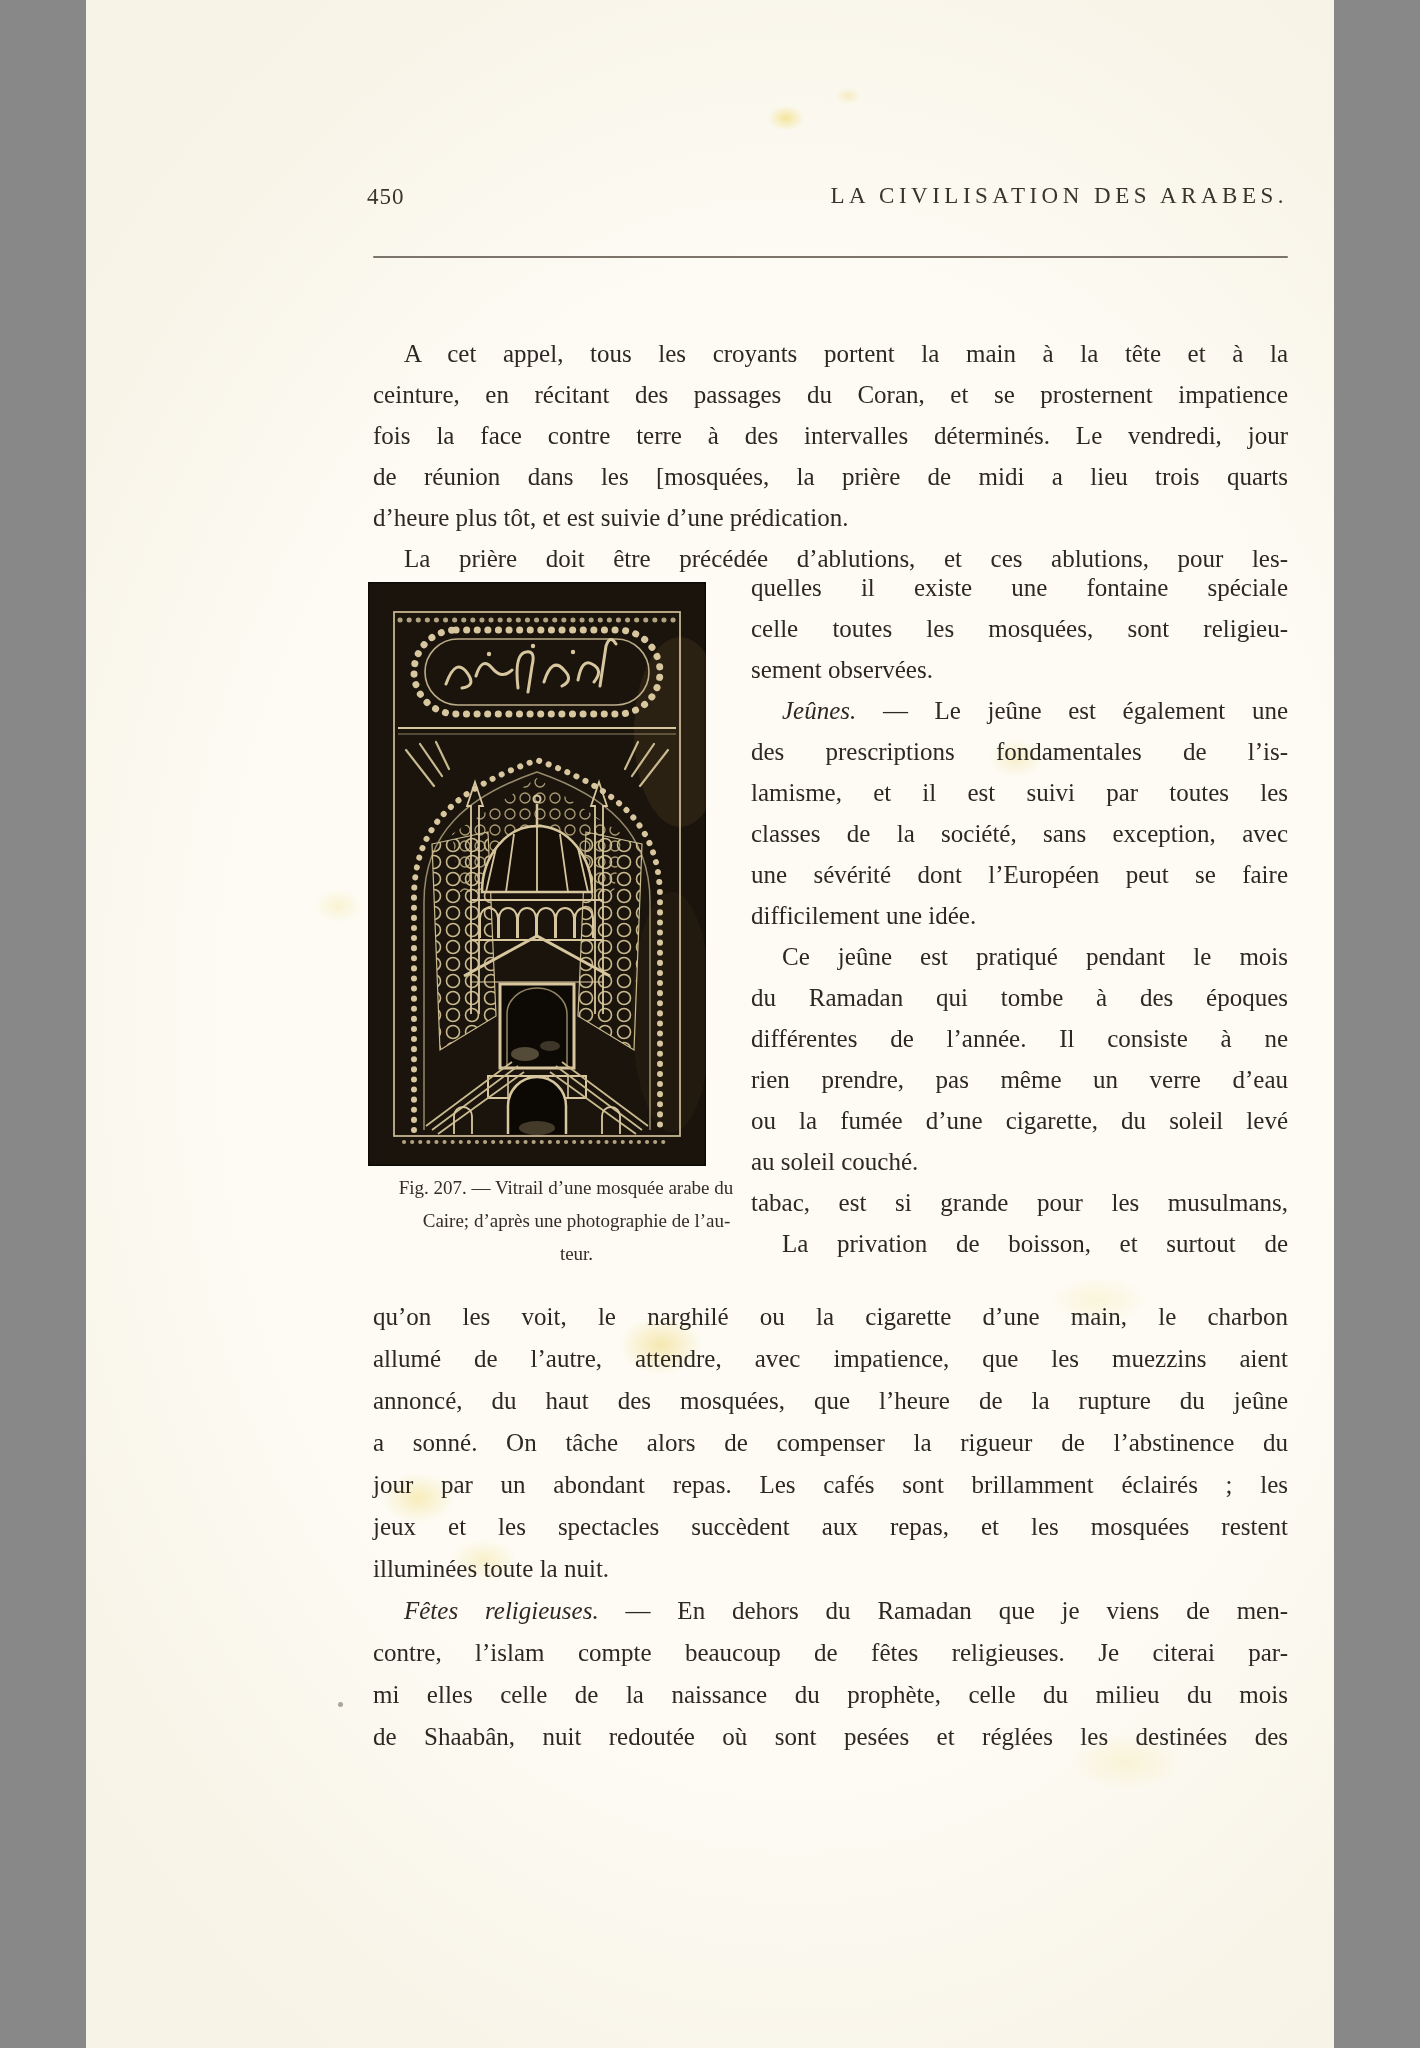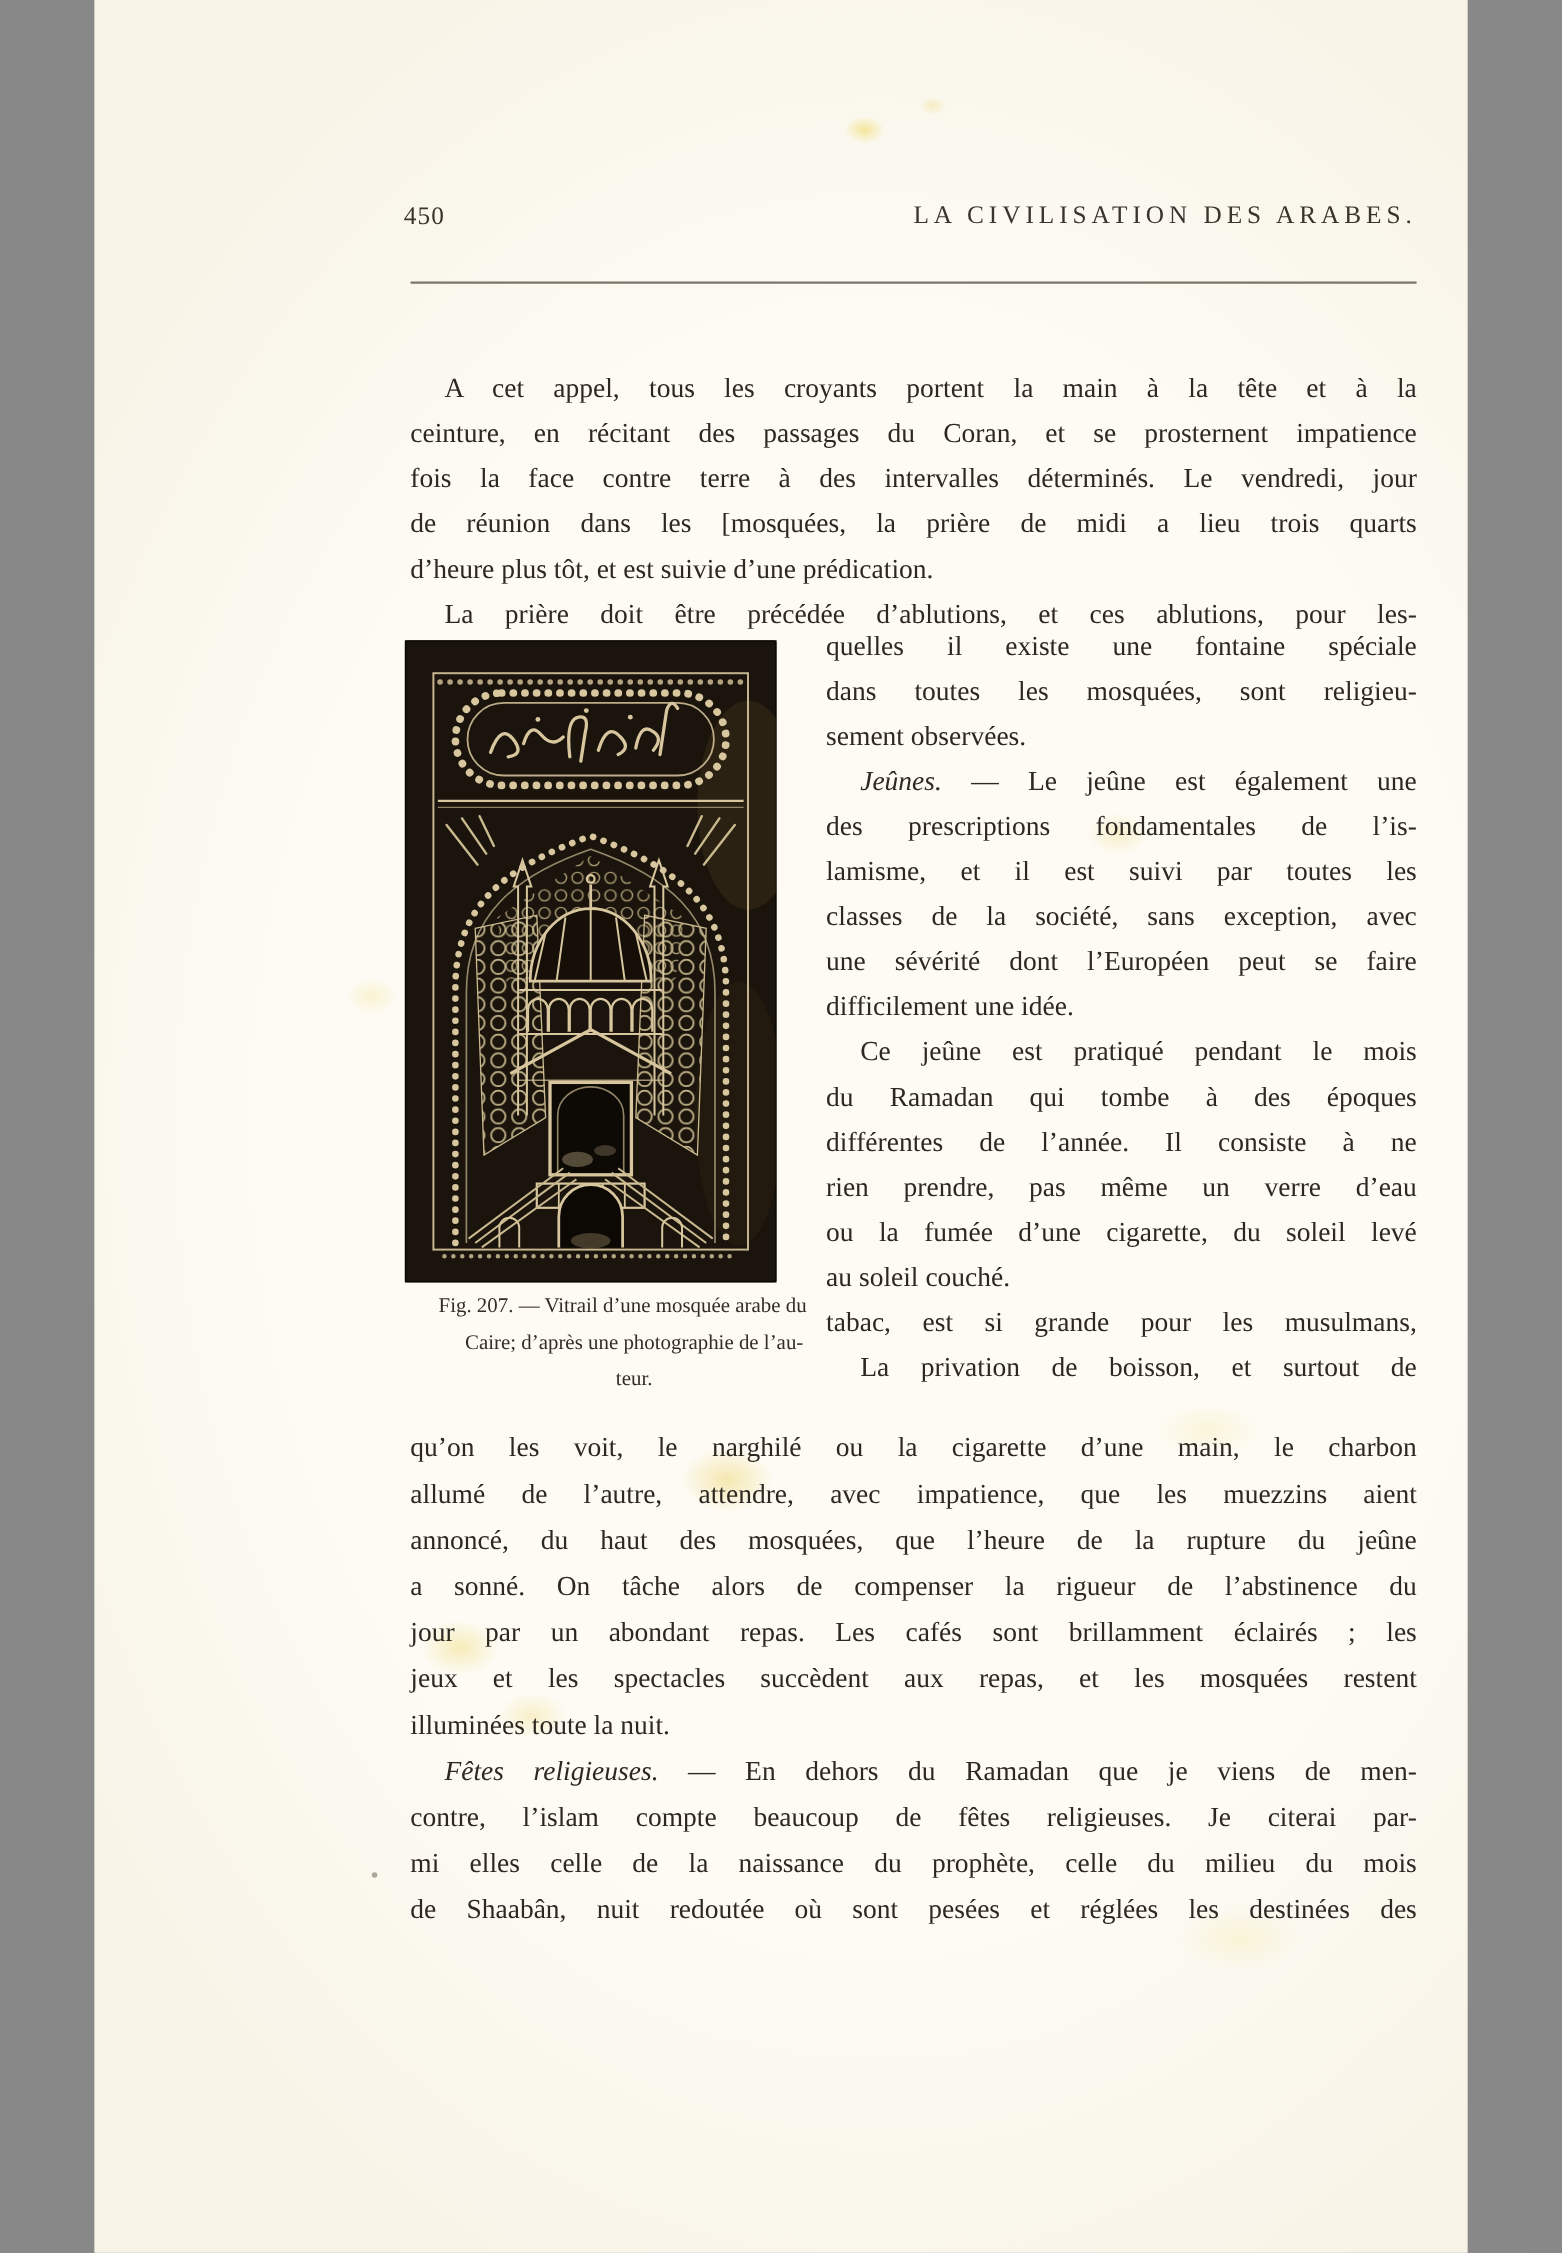--- a/index.html
+++ b/index.html
@@ -150,21 +150,21 @@
 
   <div class="caption">
       <div class="tline">Fig. 207. — Vitrail d’une mosquée arabe du</div>
       <div class="tline">Caire; d’après une photographie de l’au-</div>
       <div class="tline tlast">teur.</div>
     </div>
 
   <div class="rightcol">
     <div>
         <div class="tline">quelles il existe une fontaine spéciale</div>
-        <div class="tline">dans toutes les mosquées, sont religieu-</div>
+        <div class="tline">celle toutes les mosquées, sont religieu-</div>
         <div class="tline tlast">sement observées.</div>
       </div>
     <div>
         <div class="tline tindent"><i>Jeûnes.</i> — Le jeûne est également une</div>
         <div class="tline">des prescriptions fondamentales de l’is-</div>
         <div class="tline">lamisme, et il est suivi par toutes les</div>
         <div class="tline">classes de la société, sans exception, avec</div>
         <div class="tline">une sévérité dont l’Européen peut se faire</div>
         <div class="tline tlast">difficilement une idée.</div>
       </div>

